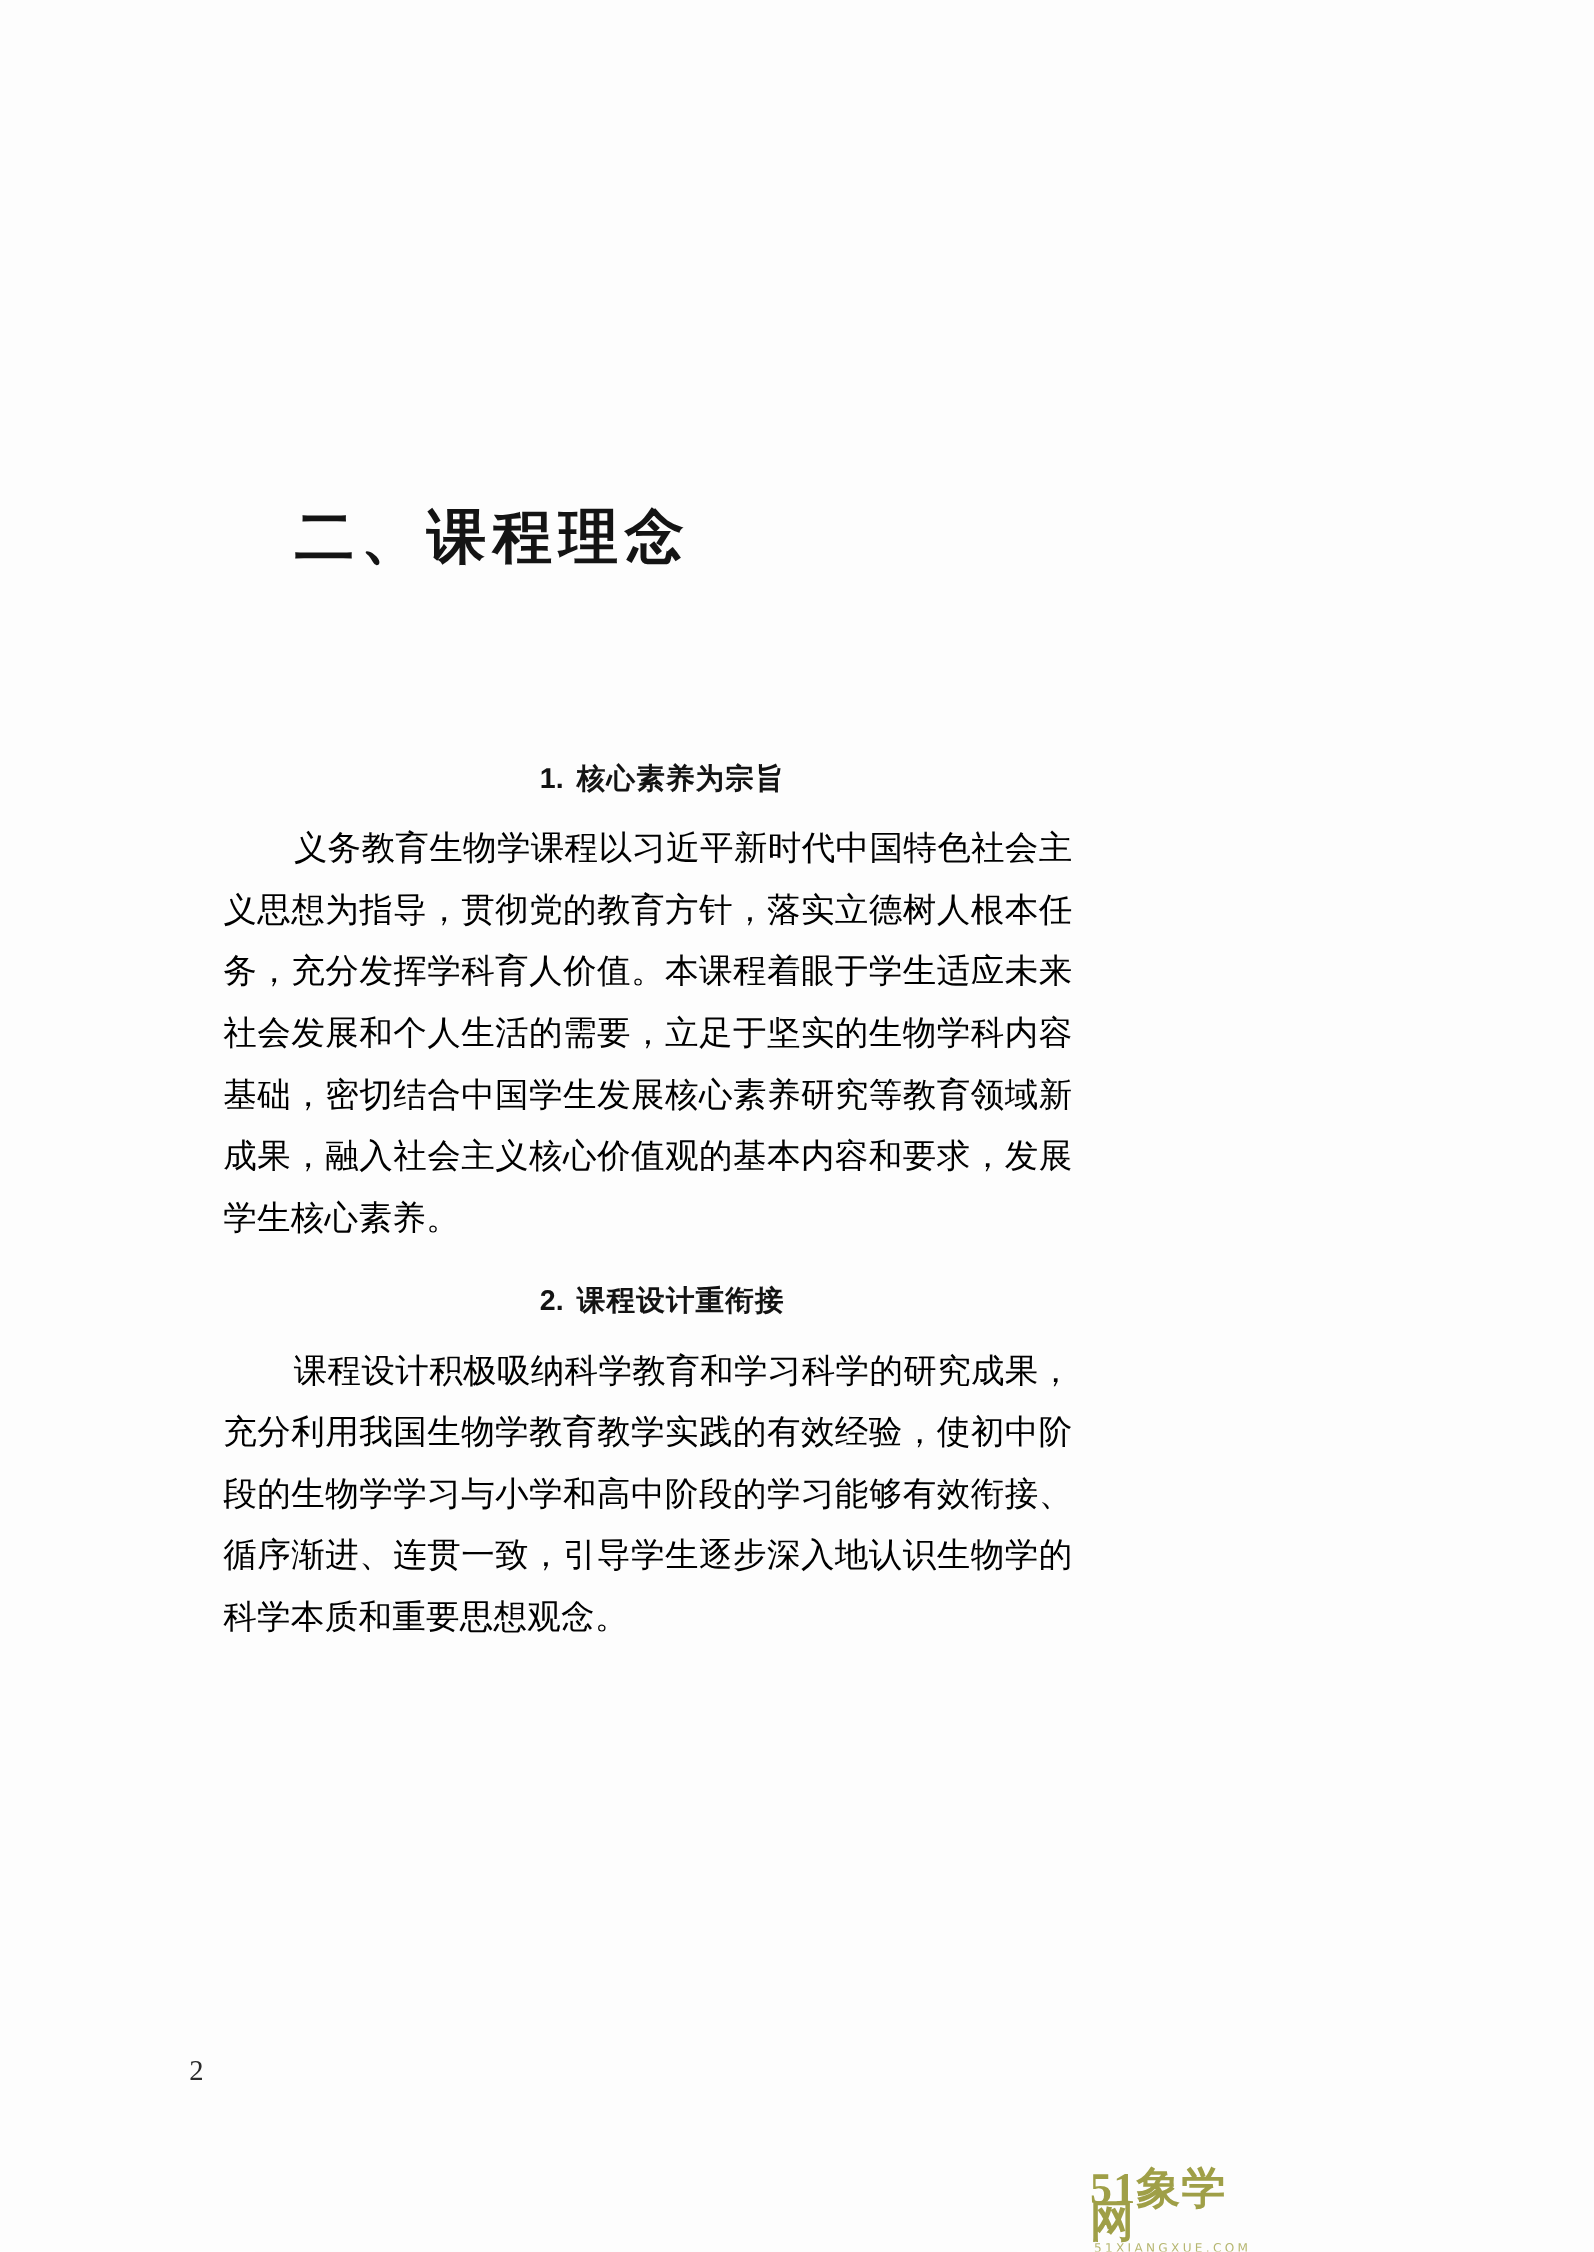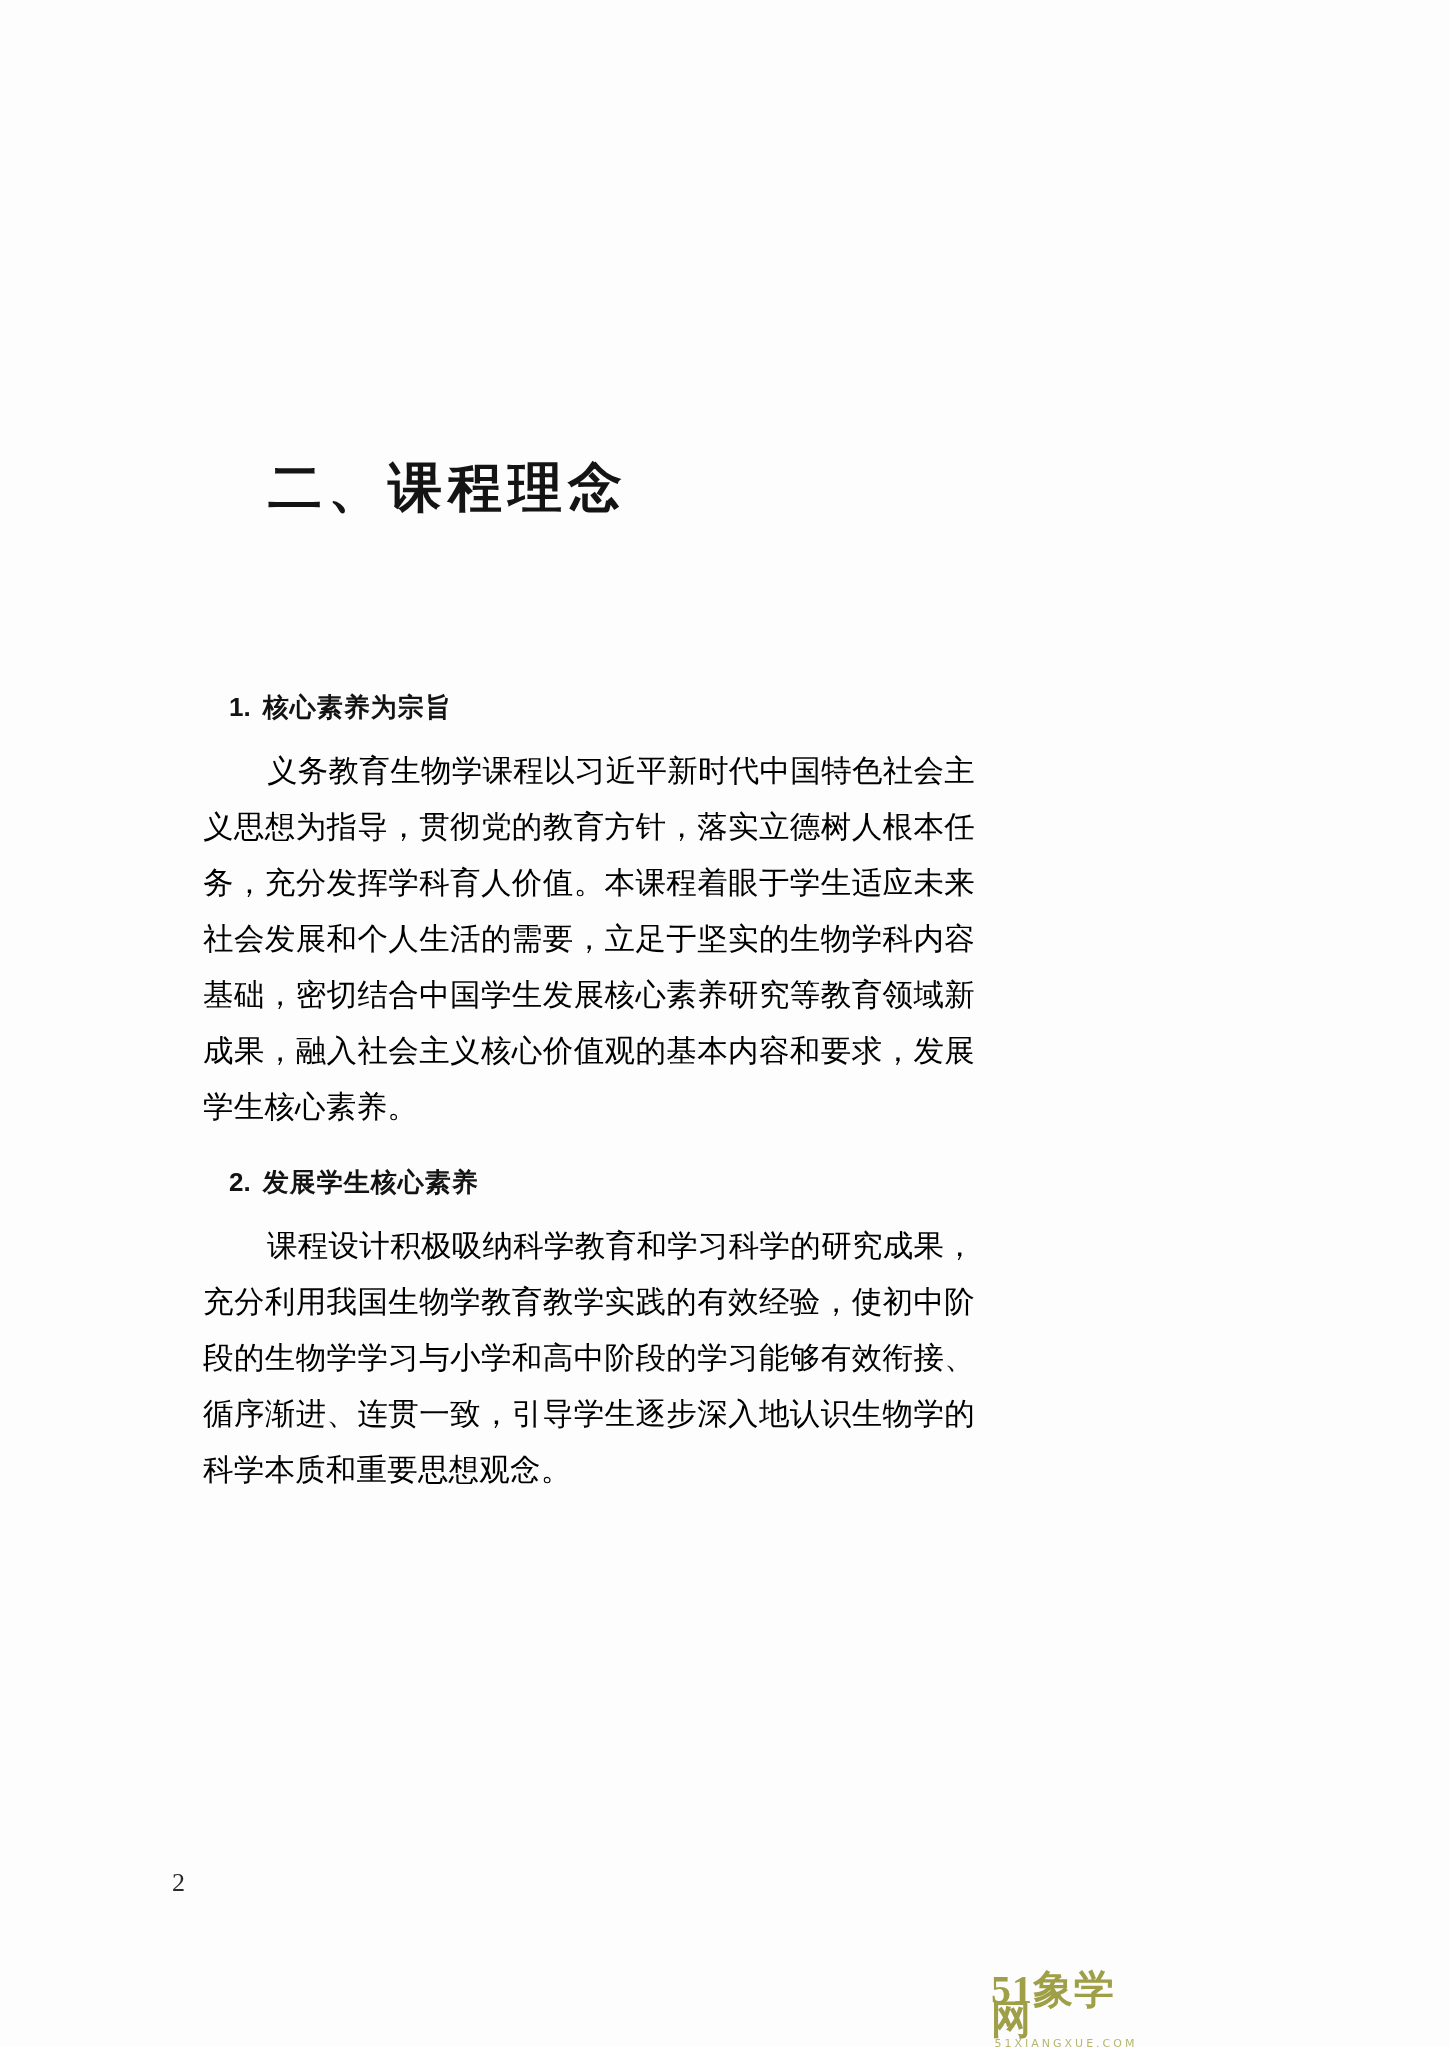--- a/index.html
+++ b/index.html
@@ -54,20 +54,21 @@
   }
   .section-heading {
     font-family: "DejaVu Sans", "Liberation Sans", sans-serif;
     font-weight: bold;
     font-size: 26px;
     color: #131313;
     letter-spacing: 1px;
     margin: 0 0 10px 0;
     padding-left: 26px;
     white-space: nowrap;
+    text-align: center;
   }
   .section-heading .num {
     font-family: "Liberation Sans", "DejaVu Sans", sans-serif;
     font-weight: bold;
     letter-spacing: 0px;
     margin-right: 12px;
   }
   .para {
     font-family: "Liberation Serif", "DejaVu Serif", serif;
     font-size: 30.5px;
@@ -131,21 +132,21 @@
 
       <div class="block b1">
         <div class="section-heading">
           <span class="num">1.</span><span>核心素养为宗旨</span>
         </div>
         <p class="para">义务教育生物学课程以习近平新时代中国特色社会主义思想为指导，贯彻党的教育方针，落实立德树人根本任务，充分发挥学科育人价值。本课程着眼于学生适应未来社会发展和个人生活的需要，立足于坚实的生物学科内容基础，密切结合中国学生发展核心素养研究等教育领域新成果，融入社会主义核心价值观的基本内容和要求，发展学生核心素养。</p>
       </div>
 
       <div class="block b2">
         <div class="section-heading">
-          <span class="num">2.</span><span>发展学生核心素养</span>
+          <span class="num">2.</span><span>课程设计重衔接</span>
         </div>
         <p class="para">课程设计积极吸纳科学教育和学习科学的研究成果，充分利用我国生物学教育教学实践的有效经验，使初中阶段的生物学学习与小学和高中阶段的学习能够有效衔接、循序渐进、连贯一致，引导学生逐步深入地认识生物学的科学本质和重要思想观念。</p>
       </div>
 
 
     </div>
 
     <div class="page-number">2</div>
 
     <div class="watermark">

